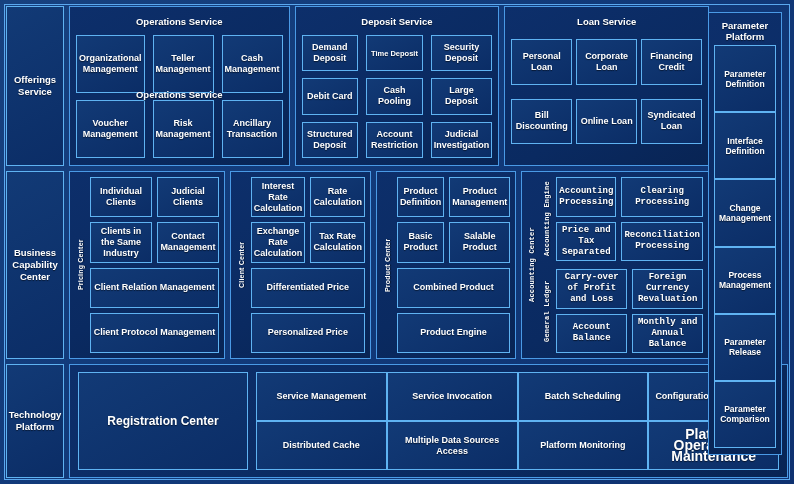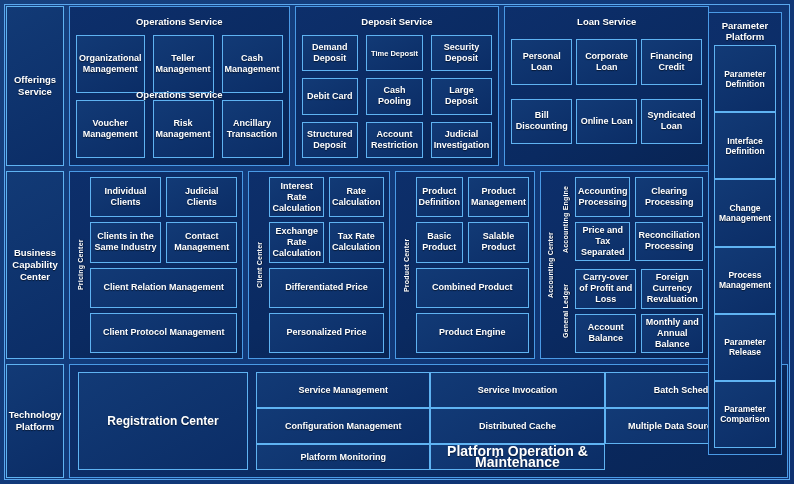--- a/index.html
+++ b/index.html
@@ -100,30 +100,30 @@
   .bcpanel{display:flex;padding:5px;}
   .bcpanel .vlabel{flex:0 0 11px;margin-right:4px;}
   .bcinner{flex:1;display:grid;gap:5px;grid-template-columns:1fr 1fr;grid-template-rows:1fr 1fr 1fr 1fr;}
   .bcinner .wide{grid-column:1 / span 2;}
   #bc-client{flex:1.35;}
   #bc-pricing{flex:1.05;}
   #bc-product{flex:1.05;}
   #bc-accounting{flex:1.12;}
 
   
-  #bc-accounting{padding:5px 5px 5px 4px;}
+  #bc-accounting{padding:5px 5px 5px 4px;font-family:Liberation Mono, monospace;}
   .acct-stack{flex:1;display:flex;flex-direction:column;gap:8px;}
   .acct-sub{flex:1;display:flex;}
   .acct-sub .vlabel{flex:0 0 11px;margin-right:4px;}
   .acct-grid{flex:1;display:grid;grid-template-columns:1fr 1fr;grid-template-rows:1fr 1fr;gap:5px;}
 
   
   #tech-body{flex:1;display:flex;padding:7px 8px;gap:8px;}
   #registration{flex:0 0 170px;font-size:12px;}
-  .techgrid{flex:1;display:grid;grid-template-columns:repeat(3,1fr);grid-template-rows:1fr 1fr;}
+  .techgrid{flex:1;display:grid;grid-template-columns:repeat(4,1fr);grid-template-rows:1fr 1fr;}
   .techgrid .leafbox{font-size:9px;}
 </style>
 </head>
 <body>
 
 <div id="diagram">
   <div class="rows">
 
     <div id="row-offerings">
       <div class="rowcap sidecap">Offerings Service</div>

